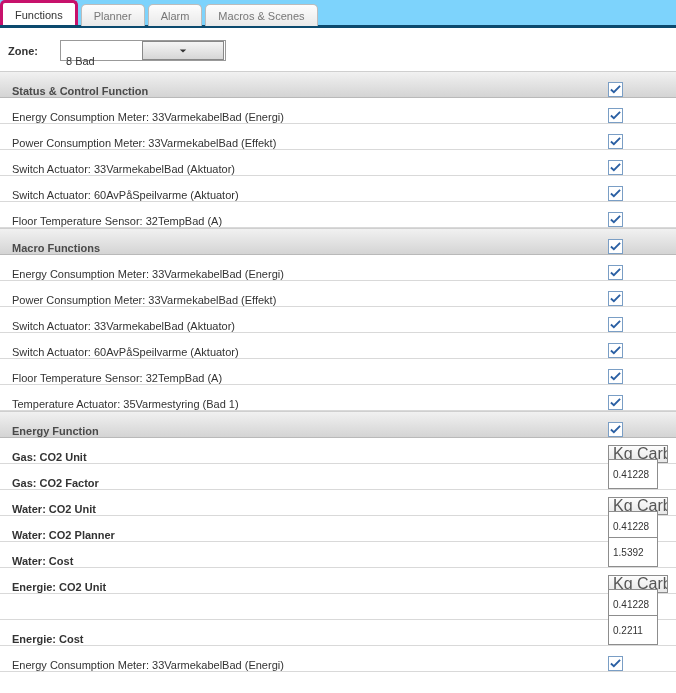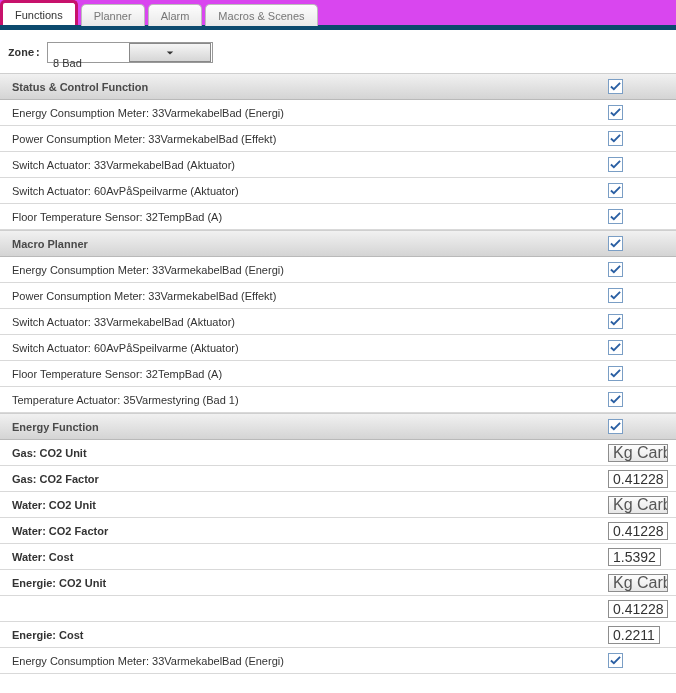--- a/index.html
+++ b/index.html
@@ -1,37 +1,37 @@
 <!DOCTYPE html>
 <html><head>
 <meta charset="utf-8">
 <style>
 html,body{margin:0;padding:0;font-family:Verdana,Arial,sans-serif;font-size:11px;background:#e2e2e2;color:#333;}
 .app{width:676px;height:693px;overflow:hidden;background:#e2e2e2;position:relative;}
-.tabbar{display:flex;align-items:flex-end;height:25px;background:#d946ef;border-bottom:5px solid #0c4a6e;padding-left:0;}
+.tabbar{display:flex;align-items:flex-end;height:25px;background:#7dd3fc;border-bottom:3px solid #0c4a6e;padding-left:0;}
 .tab{padding:5px 12px 4px;border:1px solid #bcbcbc;border-bottom:none;border-top-left-radius:5px;border-top-right-radius:5px;margin-right:3px;background:linear-gradient(#fdfdfd,#e9e9e9);color:#777;cursor:pointer;position:relative;top:1px;}
 .tab.active{background:#fff;color:#333;top:0;padding-top:6px;border:3px solid #c7116b;border-bottom:none;}
 .content{background:#fff;padding:12px 0 0 0;height:calc(100% - 25px);overflow:hidden;}
 .zonebar{display:flex;align-items:center;padding:0 8px 10px 8px;}
-.zonebar-label{font-weight:bold;color:#333;margin-right:6px;font-family:Liberation Mono, monospace;}
+.zonebar-label{font-weight:bold;color:#333;margin-right:22px;}
 .zone-select{position:relative;display:inline-flex;align-items:center;border:1px solid #999;background:#fff;height:19px;width:164px;}
 .zone-select span{flex:1;padding:0 5px;color:#333;margin-top:20px;}
 .zone-select .arrow{width:17px;height:17px;margin:1px;border:1px solid #888;background:linear-gradient(#f5f5f5,#d6d6d6);display:flex;align-items:center;justify-content:center;}
 .zone-select .arrow svg{width:8px;height:8px;}
 .rows{}
-.row{display:flex;align-items:center;height:25px;border-bottom:1px solid #d9d9d9;padding:0 8px;}
+.row{display:flex;align-items:flex-end;height:25px;border-bottom:1px solid #d9d9d9;padding:0 8px;}
 .row .label{flex:1;padding-left:4px;white-space:nowrap;overflow:hidden;text-overflow:ellipsis;}
 .row.header{background:linear-gradient(#f1f1f1,#d4d4d4);border-top:1px solid #cfcfcf;border-bottom:1px solid #b9b9b9;}
 .row.header .label{font-weight:bold;color:#4a4a4a;}
 .row.bold .label{font-weight:normal;color:#333;}
 .row.plain .label{font-weight:bold;color:#333;}
 .ctrl{width:60px;display:flex;justify-content:flex-start;align-items:center;margin-left:auto;}
 .cb{width:15px;height:15px;border:1px solid #7a9ec5;background:#fff;display:flex;align-items:center;justify-content:center;box-sizing:border-box;}
 .cb svg{width:11px;height:11px;display:block;}
-.valbox{height:18px;border:1px solid #8d8d8d;background:#fff;color:#333;font-size:14px;display:flex;align-items:center;padding:0 4px;min-width:50px;box-sizing:border-box;}
+.valbox{height:30px;border:1px solid #8d8d8d;background:#fff;color:#333;font-size:10px;display:flex;align-items:center;padding:0 4px;min-width:50px;box-sizing:border-box;}
 .selbox{height:18px;border:1px solid #8d8d8d;background:linear-gradient(#fdfdfd,#e7e7e7);color:#555;font-size:16px;display:flex;align-items:center;padding:0 4px;min-width:50px;box-sizing:border-box;white-space:nowrap;overflow:hidden;}
 </style>
 </head>
 <body>
 <div class="app">
 
 <div class="tabbar">
   <div class="tab active"><span>Functions</span></div>
   <div class="tab"><span>Planner</span></div>
   <div class="tab"><span>Alarm</span></div>
@@ -106,21 +106,21 @@
           <span class="label">Floor Temperature Sensor: 32TempBad (A)</span>
           <div class="ctrl">
             <span class="cb">
               <svg viewBox="0 0 12 12">
                 <path d="M1 6 L4.2 9 L11 2" stroke="#2a5fa3" stroke-width="2" fill="none"></path>
               </svg>
             </span>
           </div>
         </div>
         <div class="row header">
-          <span class="label">Macro Planner</span>
+          <span class="label">Macro Functions</span>
           <div class="ctrl">
             <span class="cb">
               <svg viewBox="0 0 12 12">
                 <path d="M1 6 L4.2 9 L11 2" stroke="#2a5fa3" stroke-width="2" fill="none"></path>
               </svg>
             </span>
           </div>
         </div>
         <div class="row bold">
           <span class="label">Energy Consumption Meter: 33VarmekabelBad (Energi)</span>
@@ -204,21 +204,21 @@
             <span class="valbox">0.41228</span>
           </div>
         </div>
         <div class="row plain">
           <span class="label">Water: CO2 Unit</span>
           <div class="ctrl">
             <span class="selbox">Kg Carbo</span>
           </div>
         </div>
         <div class="row plain">
-          <span class="label">Water: CO2 Factor</span>
+          <span class="label">Water: CO2 Planner</span>
           <div class="ctrl">
             <span class="valbox">0.41228</span>
           </div>
         </div>
         <div class="row plain">
           <span class="label">Water: Cost</span>
           <div class="ctrl">
             <span class="valbox">1.5392</span>
           </div>
         </div>

